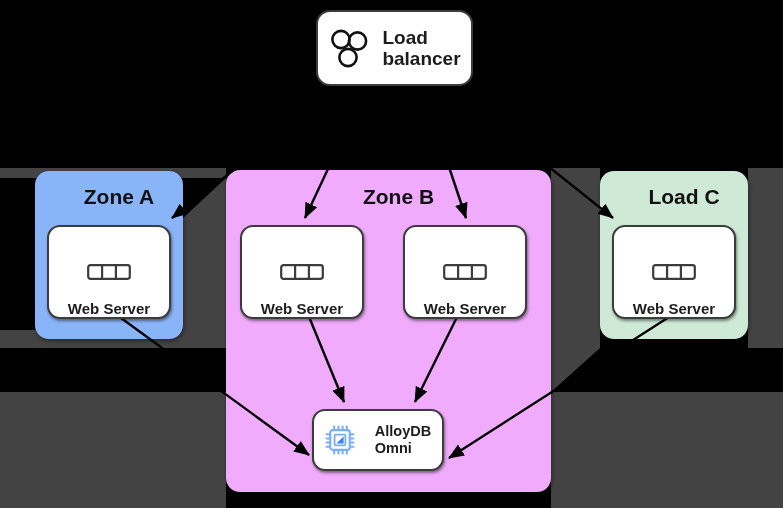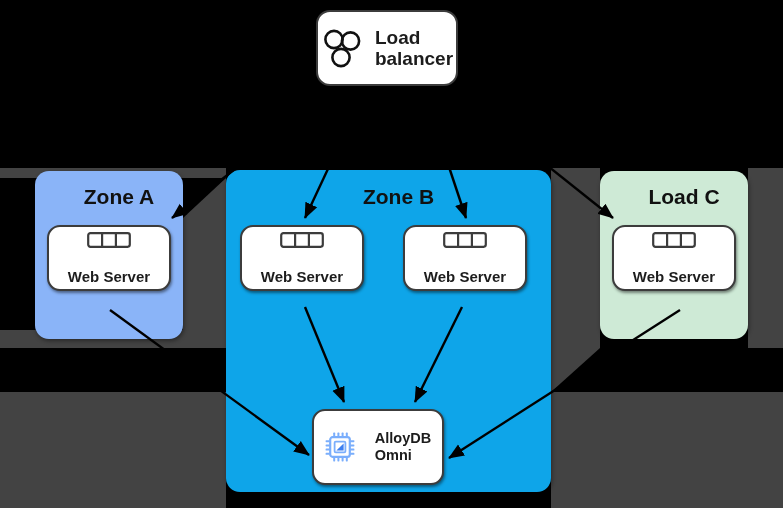--- a/index.html
+++ b/index.html
@@ -36,21 +36,21 @@
     border-radius: 12px;
     box-shadow: 1px 2px 3px rgba(0,0,0,.45);
     display: flex;
     align-items: center;
     justify-content: center;
   }
 
   
   #load-balancer {
     left: 316px; top: 10px;
-    width: 142px; height: 76px;
+    width: 157px; height: 76px;
     border-radius: 14px;
     gap: 10px;
     padding: 0 12px;
   }
   #load-balancer .lb-label {
     font-size: 19px;
     font-weight: bold;
     color: #1c1c1c;
     line-height: 1.12;
     white-space: pre-line;
@@ -76,56 +76,57 @@
   #zone-a {
     left: 35px; top: 171px;
     width: 148px; height: 168px;
     background: #8ab4f8;
     box-shadow: 1px 2px 4px rgba(0,0,0,.4);
   }
   #zone-a .zone-title { top: 14px; }
   #zone-b {
     left: 226px; top: 170px;
     width: 325px; height: 322px;
-    background: #0ea5e9;
+    background: #f0abfc;
     box-shadow: 1px 2px 4px rgba(0,0,0,.4);
   }
   #zone-b .zone-title { top: 15px; }
   #zone-c {
     left: 600px; top: 171px;
     width: 148px; height: 168px;
     background: #ceead6;
     box-shadow: 1px 2px 4px rgba(0,0,0,.4);
   }
   #zone-c .zone-title { top: 14px; }
 
   
   .webserver {
-    width: 100px; height: 66px;
+    width: 100px; height: 94px;
     flex-direction: column;
     gap: 20px;
     border-radius: 13px;
+    justify-content: flex-end;
   }
   .webserver .ws-label {
     font-size: 15px;
     font-weight: bold;
     color: #1c1c1c;
     white-space: nowrap;
   }
   .rack-icon { width: 44px; height: 16px; }
 
   #ws-a  { left: 47px;  top: 225px; width: 124px; }
   #ws-b1 { left: 240px; top: 225px; width: 124px; }
   #ws-b2 { left: 403px; top: 225px; width: 124px; }
   #ws-c  { left: 612px; top: 225px; width: 124px; }
 
   
   #alloydb {
     left: 312px; top: 409px;
-    width: 132px; height: 76px;
+    width: 132px; height: 62px;
     gap: 20px;
     padding: 0 8px;
     border-radius: 13px;
   }
   #alloydb .db-label {
     font-size: 14.5px;
     font-weight: bold;
     color: #1c1c1c;
     line-height: 1.14;
     white-space: pre-line;

